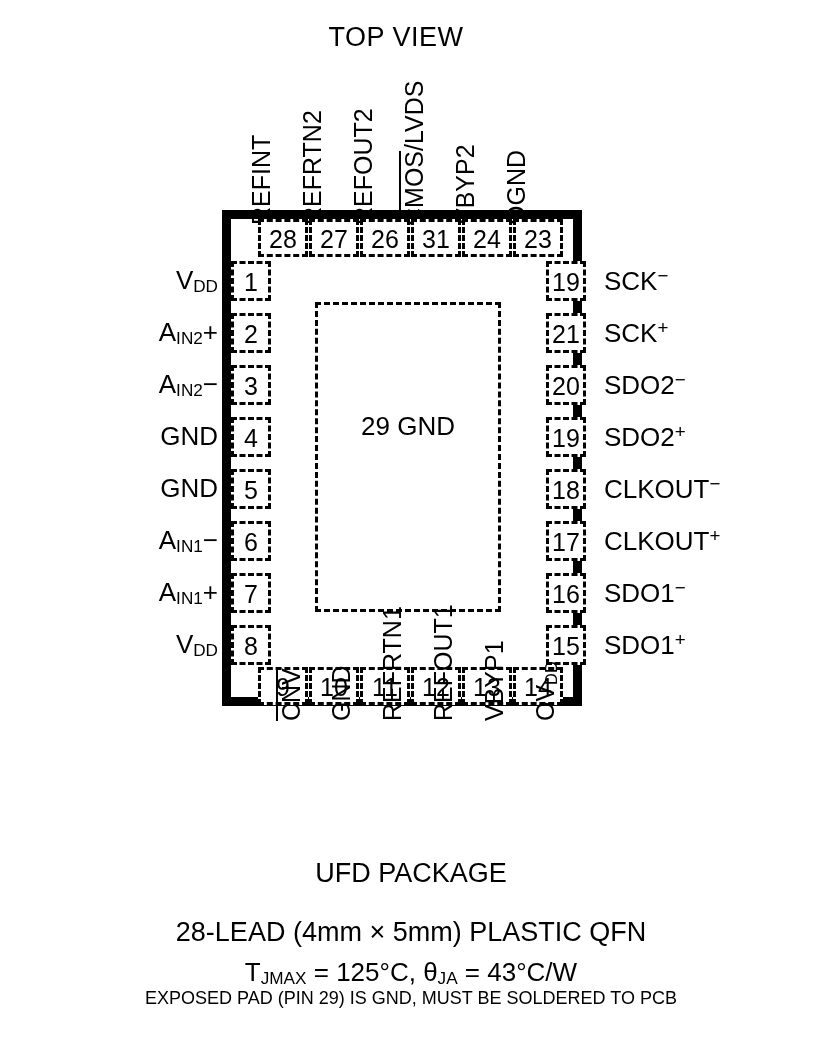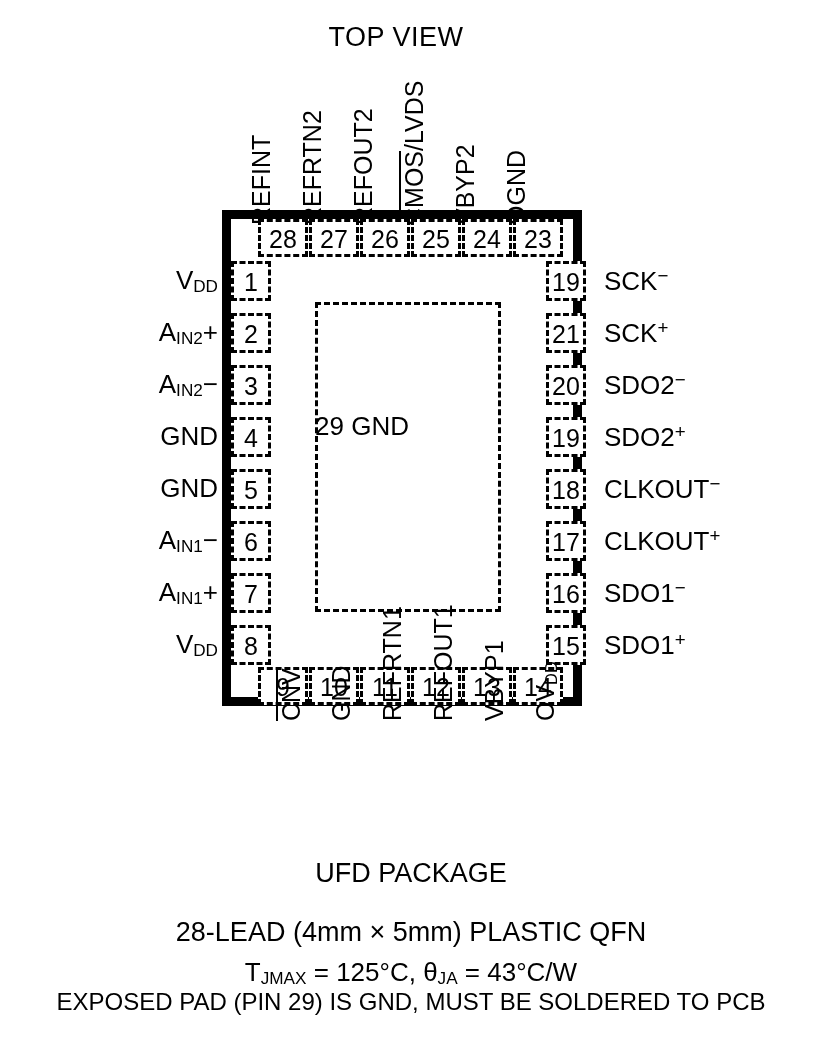--- a/index.html
+++ b/index.html
@@ -41,42 +41,42 @@
     background:#fff;
   }
   
   .pad{
     left:315px;top:302px;width:186px;height:310px;
     box-sizing:border-box;
     border:3px dashed #000;
   }
   .padtxt{
     left:315px;top:410px;width:186px;
-    font-size:26px;line-height:1.24;
+    text-align:center;font-size:26px;line-height:1.24;
   }
 
   
   .pin{
     box-sizing:border-box;
     border:3px dashed #000;
     text-align:center;
     font-size:25px;
     color:#000000;
     background:#fff;
   }
   .pin span{display:block;}
   .pin.h{width:50px;height:38px;line-height:34px;}
   .pin.v{width:40px;height:40px;line-height:36px;}
 
   
   .footer{left:0;width:822px;text-align:center;}
   .f1{top:858px;font-size:27px;}
   .f2{top:893px;font-size:27px;margin-top:24px;}
   .f3{top:957px;font-size:26px;}
-  .f4{top:988px;font-size:24px;}
+  .f4{top:988px;font-size:18px;}
 </style>
 </head>
 <body>
 
 <div class="stage">
 
   <div class="abs topview">TOP VIEW</div>
 
   <div class="abs pkg"></div>
 
@@ -96,21 +96,21 @@
   <div class="abs pin h" style="left:258px;top:219px;">
       <span>28</span>
     </div>
   <div class="abs pin h" style="left:309px;top:219px;">
       <span>27</span>
     </div>
   <div class="abs pin h" style="left:360px;top:219px;">
       <span>26</span>
     </div>
   <div class="abs pin h" style="left:411px;top:219px;">
-      <span>25</span>
+      <span>31</span>
     </div>
   <div class="abs pin h" style="left:462px;top:219px;">
       <span>24</span>
     </div>
   <div class="abs pin h" style="left:513px;top:219px;">
       <span>23</span>
     </div>
 
   <div class="abs pin v" style="left:231px;top:261px;">
       <span>1</span>

